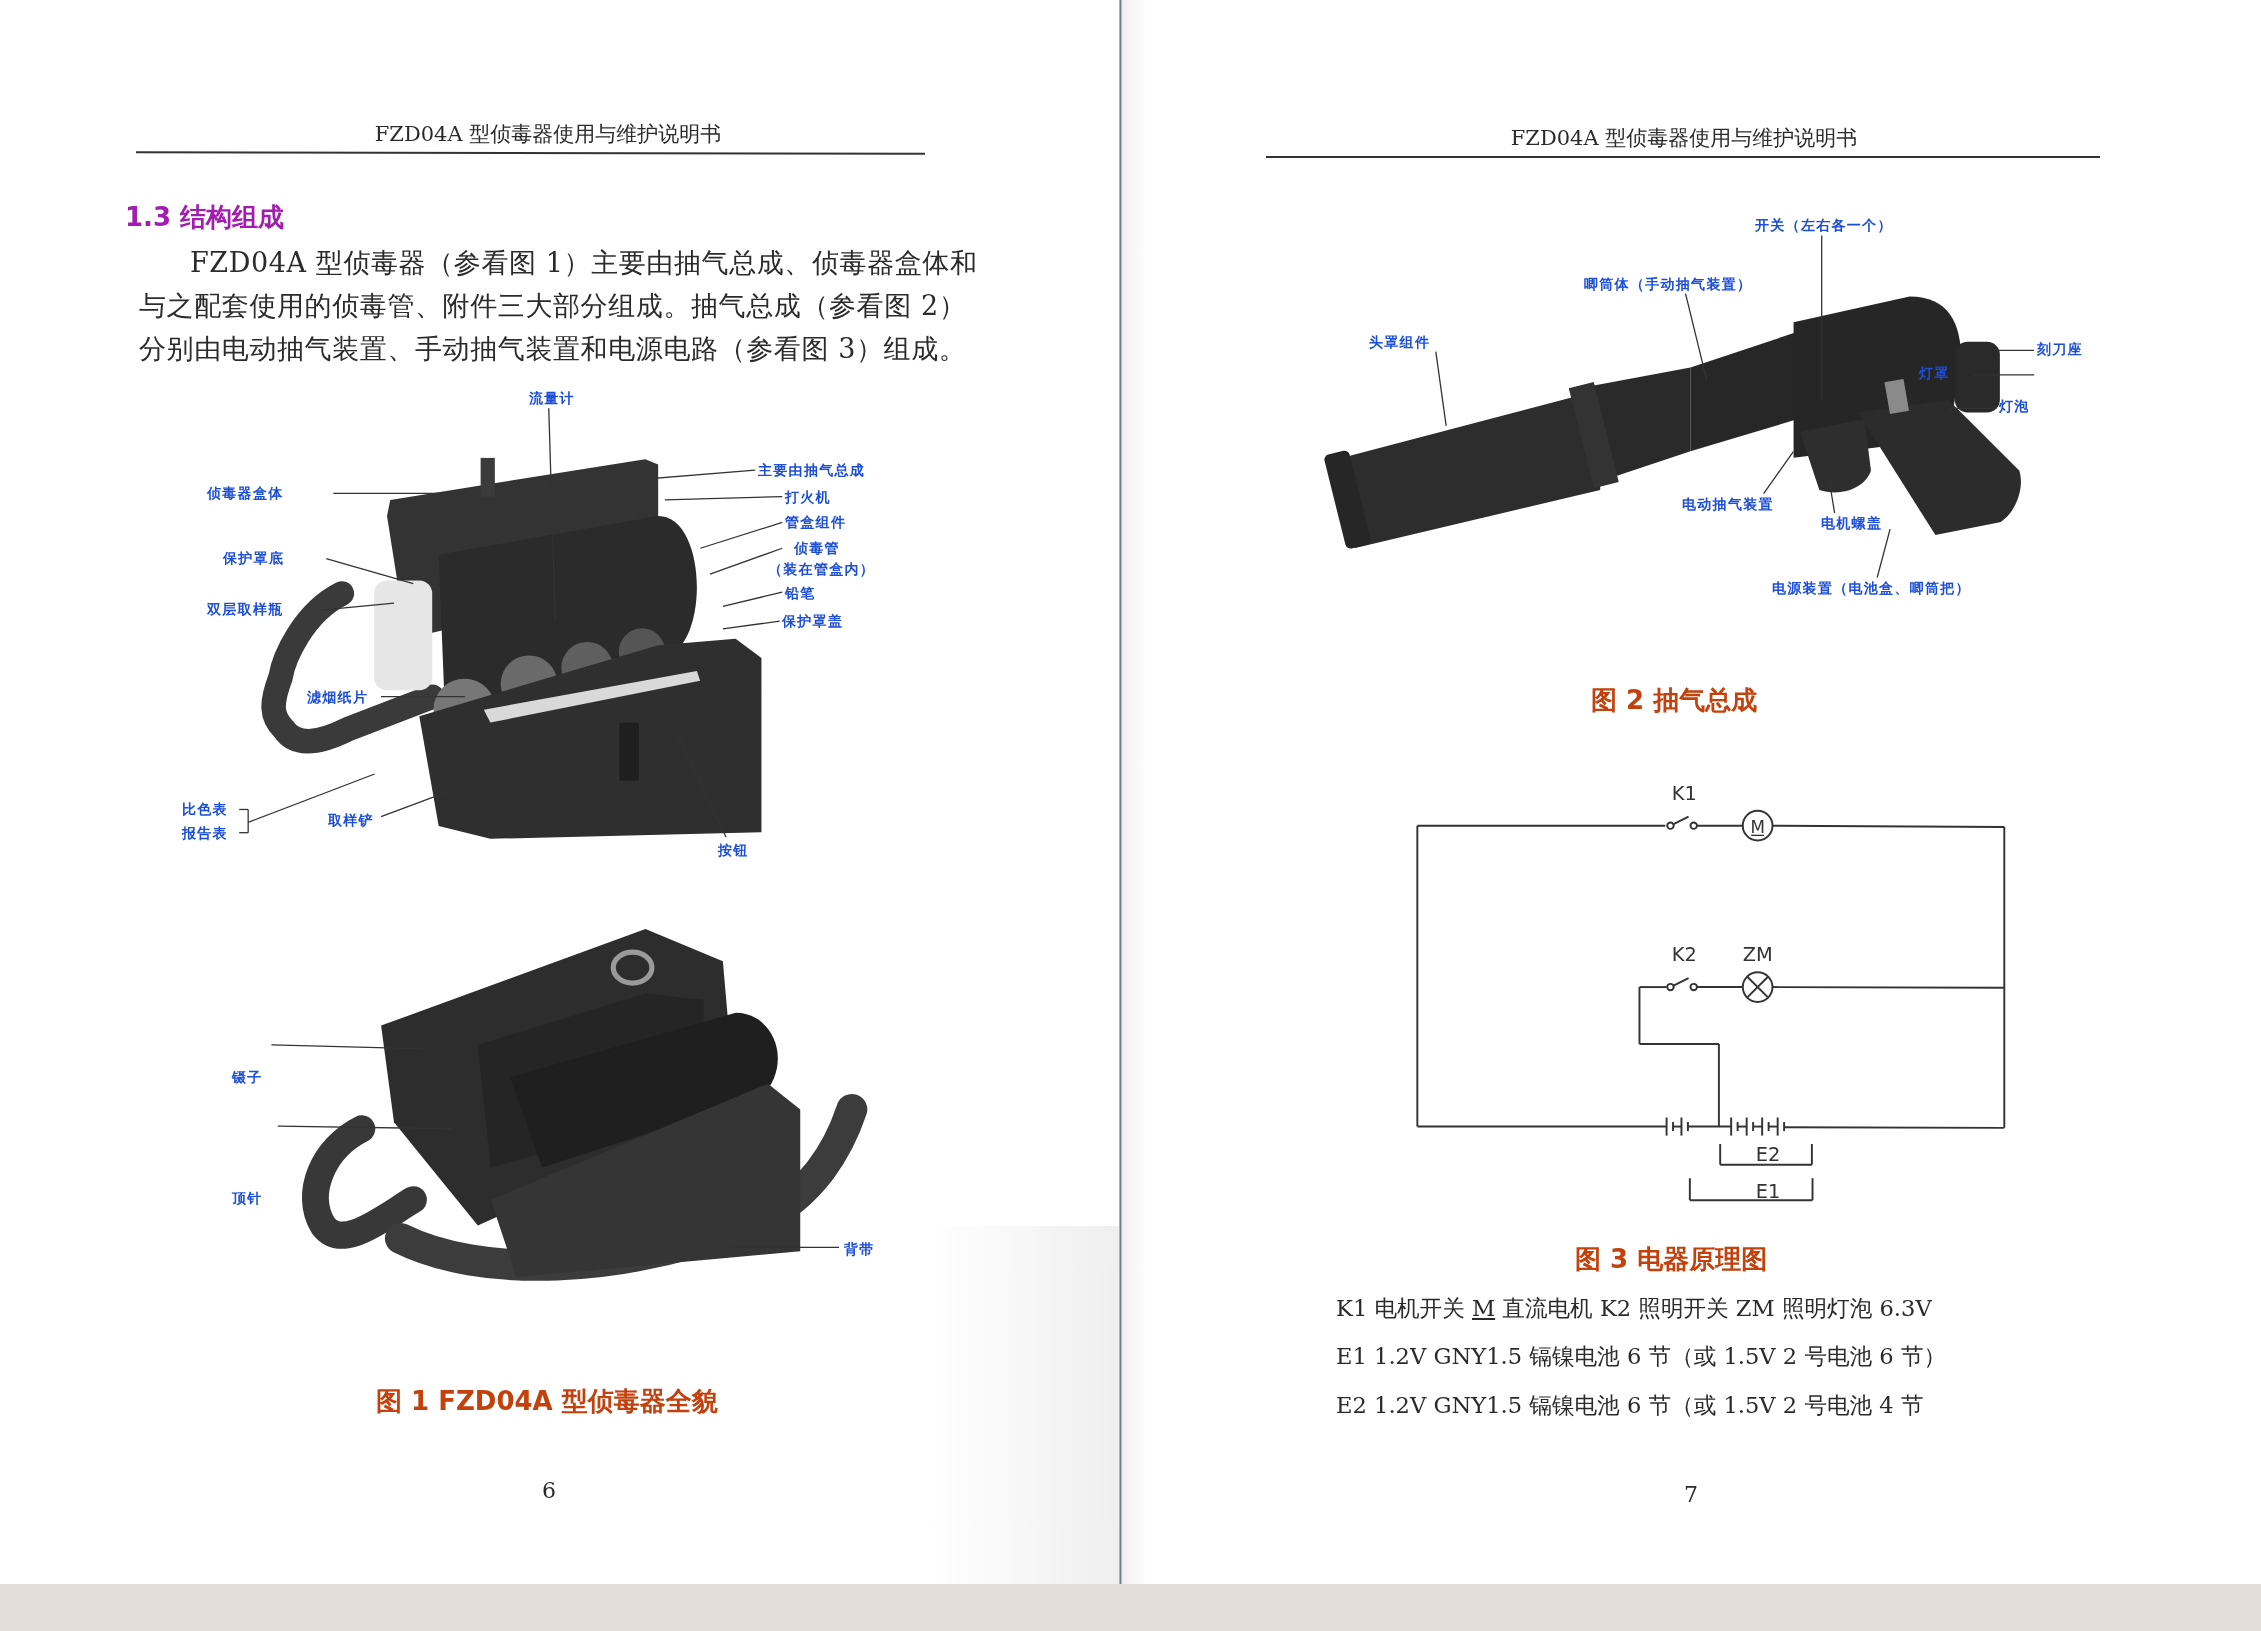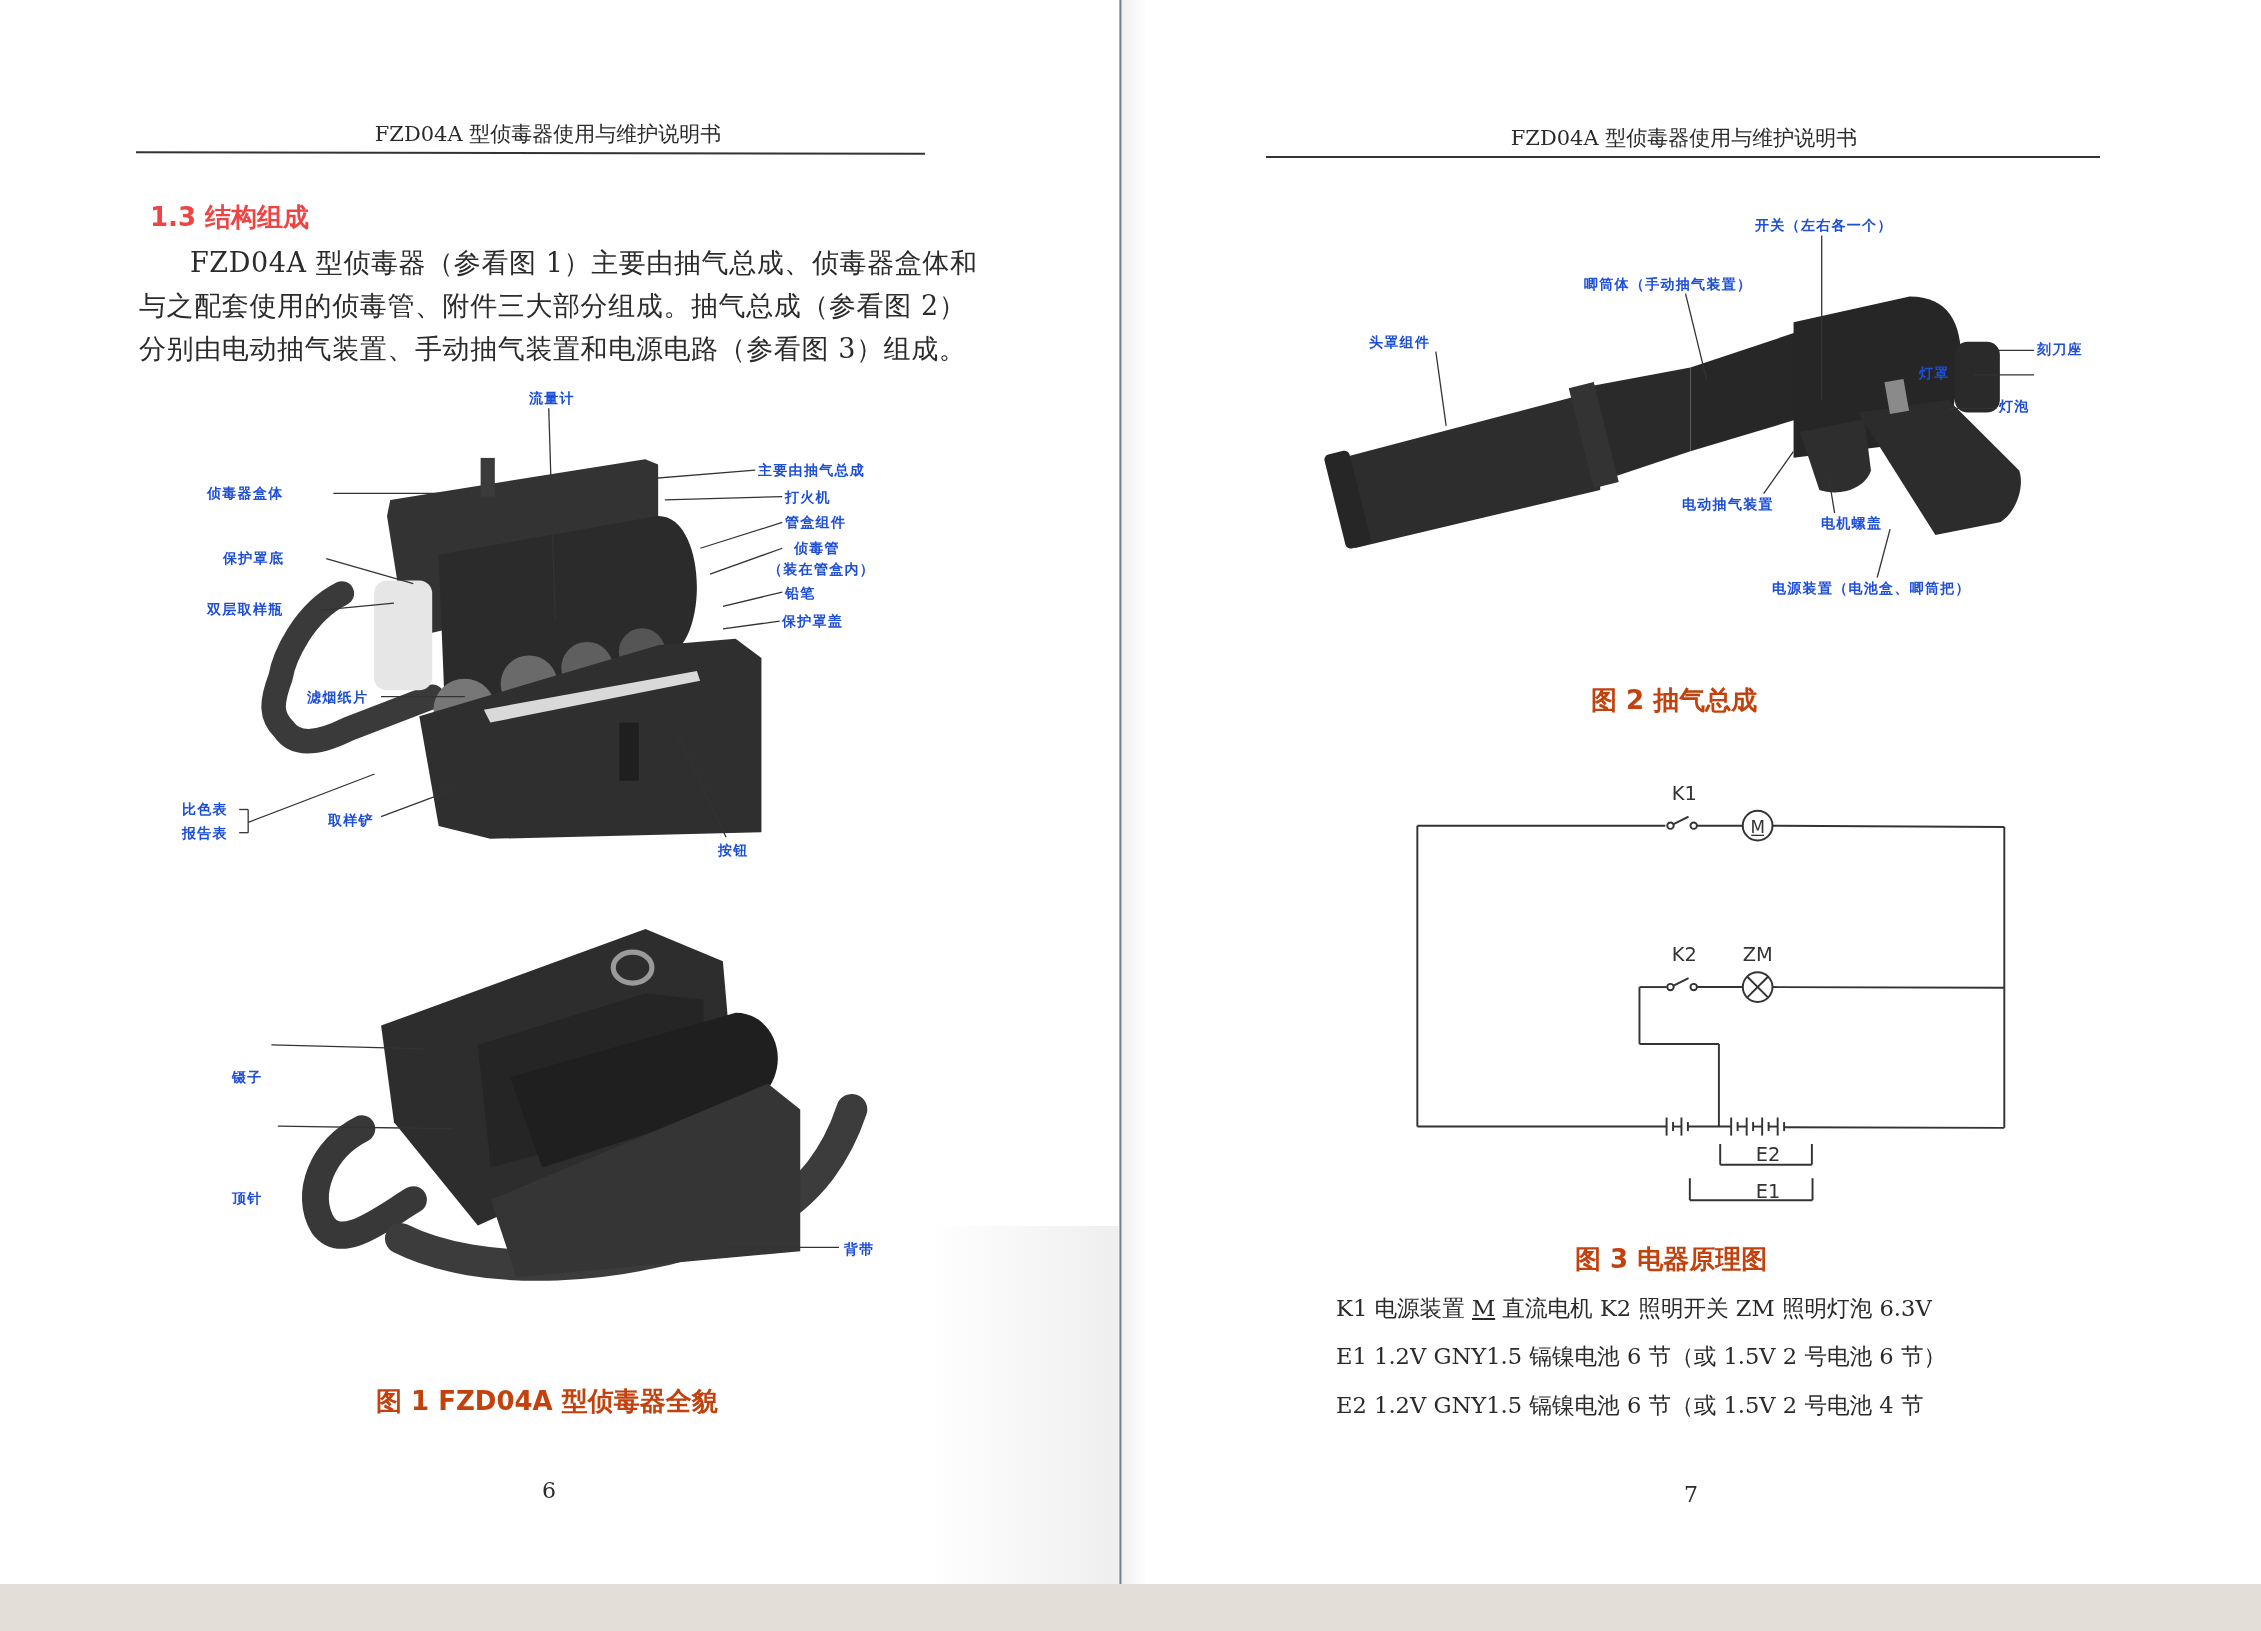--- a/index.html
+++ b/index.html
@@ -13,22 +13,22 @@
   .binding-shadow { position:absolute; left:1122px; top:0; width:26px; height:1584px;
              background:linear-gradient(90deg,rgba(0,0,0,0.06),rgba(0,0,0,0)); }
   .bottom-strip { position:absolute; left:0; top:1584px; width:2261px; height:47px; background:#e3ded7; }
   .right-shade { position:absolute; left:929px; top:1226px; width:190px; height:358px;
              background:linear-gradient(90deg,rgba(255,255,255,0),rgba(225,225,225,0.55)); }
 
   .running-header { position:absolute; font-size:21px; text-align:center; white-space:nowrap;
              font-family:"DejaVu Serif","Liberation Serif",serif; }
   .rule { position:absolute; height:1.9px; background:#333; }
 
-  .section-title { position:absolute; left:150px; top:200px; font-size:26px; font-weight:bold;
-             font-family:"DejaVu Sans","Liberation Sans",sans-serif; color:#ef4444; }
+  .section-title { position:absolute; left:125px; top:200px; font-size:26px; font-weight:bold;
+             font-family:"DejaVu Sans","Liberation Sans",sans-serif; color:#a21caf; }
   .para-line { position:absolute; left:139px; font-size:27px; white-space:nowrap; letter-spacing:0.6px;
              font-family:"DejaVu Serif","Liberation Serif",serif; color:#2b2b2b; }
 
   .callout { position:absolute; font-size:14px; font-weight:bold; white-space:nowrap;
              font-family:"DejaVu Sans","Liberation Sans",sans-serif; color:#1d4ed8; letter-spacing:1.3px; }
   .caption { position:absolute; font-size:26px; white-space:nowrap; font-weight:bold;
              font-family:"DejaVu Sans","Liberation Sans",sans-serif; color:#c2410c; }
   .page-num { position:absolute; font-size:22px; font-family:"DejaVu Serif","Liberation Serif",serif; color:#2a2a2a; }
   .legend-line { position:absolute; left:1336px; font-size:22.6px; white-space:nowrap;
              font-family:"DejaVu Serif","Liberation Serif",serif; color:#2a2a2a; }
@@ -249,19 +249,19 @@
   <line x1="533" y1="95" x2="553" y2="95" stroke="#333" stroke-width="2"></line>
   <text class="circuit-label" x="410" y="290">K2</text>
   <text class="circuit-label" x="520" y="290">ZM</text>
   <text class="circuit-label" x="540" y="600">E2</text>
   <text class="circuit-label" x="540" y="656">E1</text>
 </svg>
 
 <div class="caption" style="left:1575px; top:1242px;">图 3    电器原理图</div>
 
 <div class="legend-line" style="top:1293px;">
-  <span>K1  电源装置   </span><u>M</u><span>  直流电机   K2  照明开关   ZM  照明灯泡  6.3V</span>
+  <span>K1  电机开关   </span><u>M</u><span>  直流电机   K2  照明开关   ZM  照明灯泡  6.3V</span>
 </div>
 <div class="legend-line" style="top:1341px;">E1 1.2V   GNY1.5  镉镍电池 6 节（或 1.5V   2 号电池 6 节）</div>
 <div class="legend-line" style="top:1390px;">E2 1.2V   GNY1.5  镉镍电池 6 节（或 1.5V   2 号电池 4 节</div>
 
 <div class="page-num" style="left:1684px; top:1482px;">7</div>
 
 
 </body></html>

